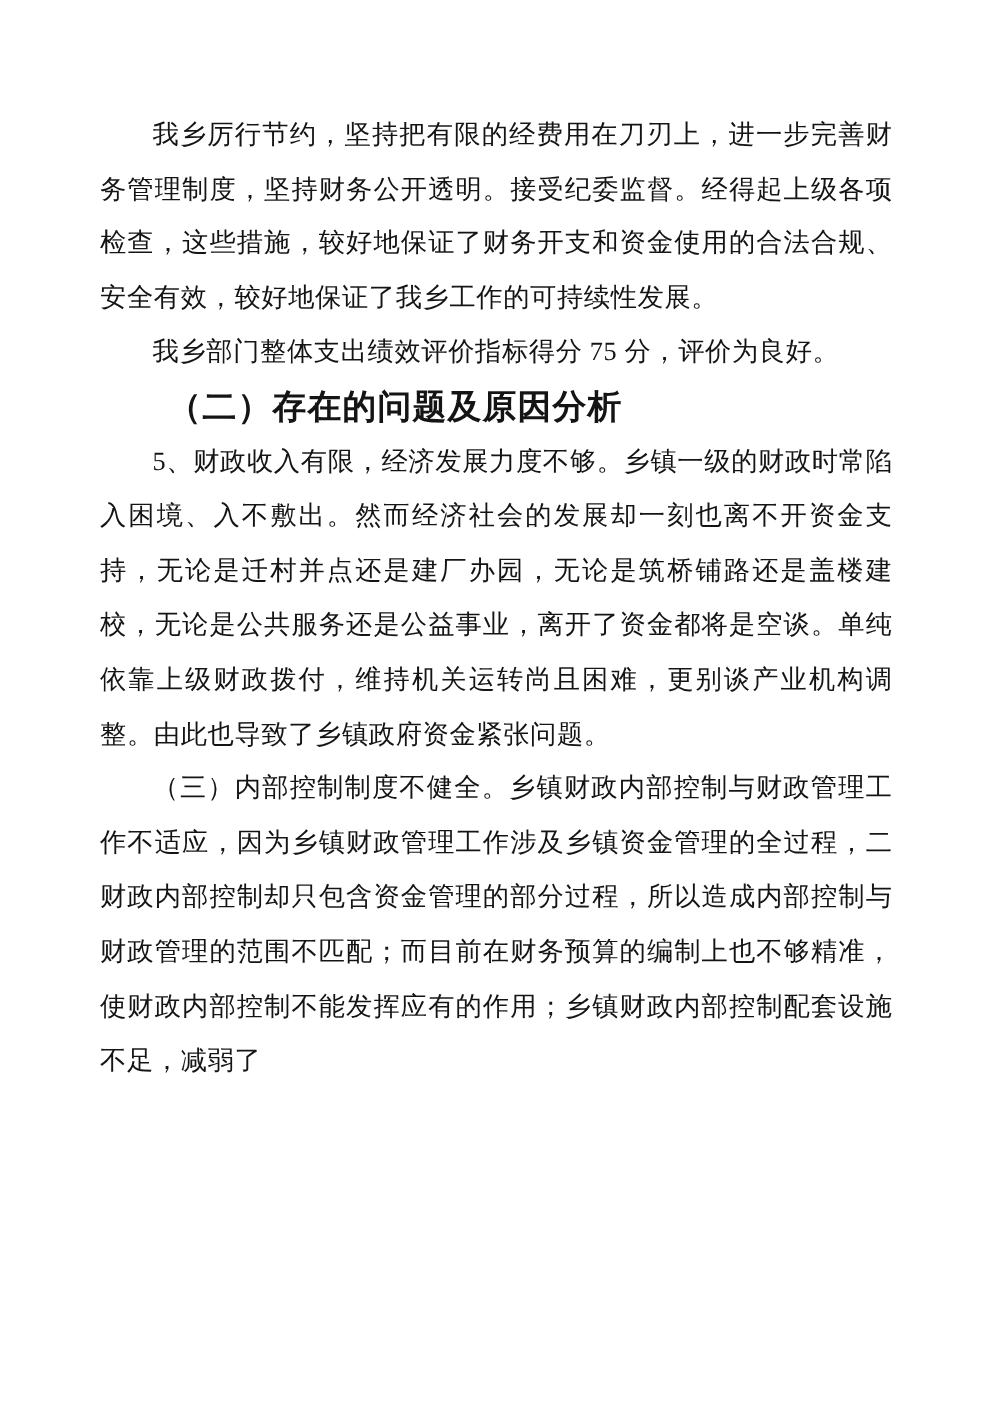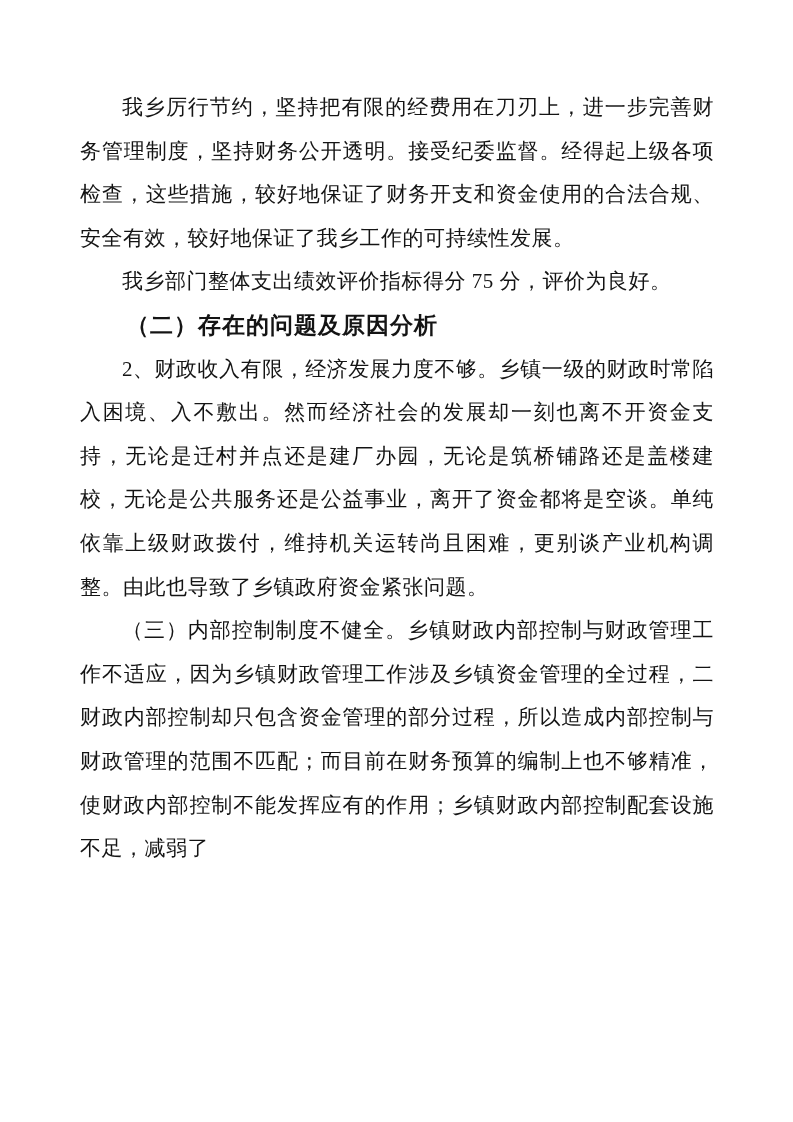--- a/index.html
+++ b/index.html
@@ -29,21 +29,21 @@
     line-height: 43.6px;
     text-align: justify;
     text-indent: 2em;
     letter-spacing: 0.5px;
     font-weight: 400;
   }
   .para.heading {
     font-weight: 700;
     letter-spacing: 1px;
     font-family: "Liberation Sans", "DejaVu Sans", sans-serif;
-    font-size: 23px;
+    font-size: 27px;
   }
   .footer {
     position: absolute;
     top: 1032px;
     left: 16px;
     width: 100%;
     text-align: center;
     font-size: 15px;
     letter-spacing: 2px;
     color: #141414;
@@ -51,18 +51,18 @@
   }
 </style>
 </head>
 <body>
 
 <div class="page">
   <div class="content">
     <p class="para">我乡厉行节约，坚持把有限的经费用在刀刃上，进一步完善财务管理制度，坚持财务公开透明。接受纪委监督。经得起上级各项检查，这些措施，较好地保证了财务开支和资金使用的合法合规、安全有效，较好地保证了我乡工作的可持续性发展。</p>
     <p class="para">我乡部门整体支出绩效评价指标得分 75 分，评价为良好。</p>
     <p class="para heading">（二）存在的问题及原因分析</p>
-    <p class="para">2、财政收入有限，经济发展力度不够。乡镇一级的财政时常陷入困境、入不敷出。然而经济社会的发展却一刻也离不开资金支持，无论是迁村并点还是建厂办园，无论是筑桥铺路还是盖楼建校，无论是公共服务还是公益事业，离开了资金都将是空谈。单纯依靠上级财政拨付，维持机关运转尚且困难，更别谈产业机构调整。由此也导致了乡镇政府资金紧张问题。</p>
+    <p class="para">5、财政收入有限，经济发展力度不够。乡镇一级的财政时常陷入困境、入不敷出。然而经济社会的发展却一刻也离不开资金支持，无论是迁村并点还是建厂办园，无论是筑桥铺路还是盖楼建校，无论是公共服务还是公益事业，离开了资金都将是空谈。单纯依靠上级财政拨付，维持机关运转尚且困难，更别谈产业机构调整。由此也导致了乡镇政府资金紧张问题。</p>
     <p class="para">（三）内部控制制度不健全。乡镇财政内部控制与财政管理工作不适应，因为乡镇财政管理工作涉及乡镇资金管理的全过程，二财政内部控制却只包含资金管理的部分过程，所以造成内部控制与财政管理的范围不匹配；而目前在财务预算的编制上也不够精准，使财政内部控制不能发挥应有的作用；乡镇财政内部控制配套设施不足，减弱了</p>
   </div>
 
   <div class="footer">- 16 -</div>
 </div>
 
 </body></html>

